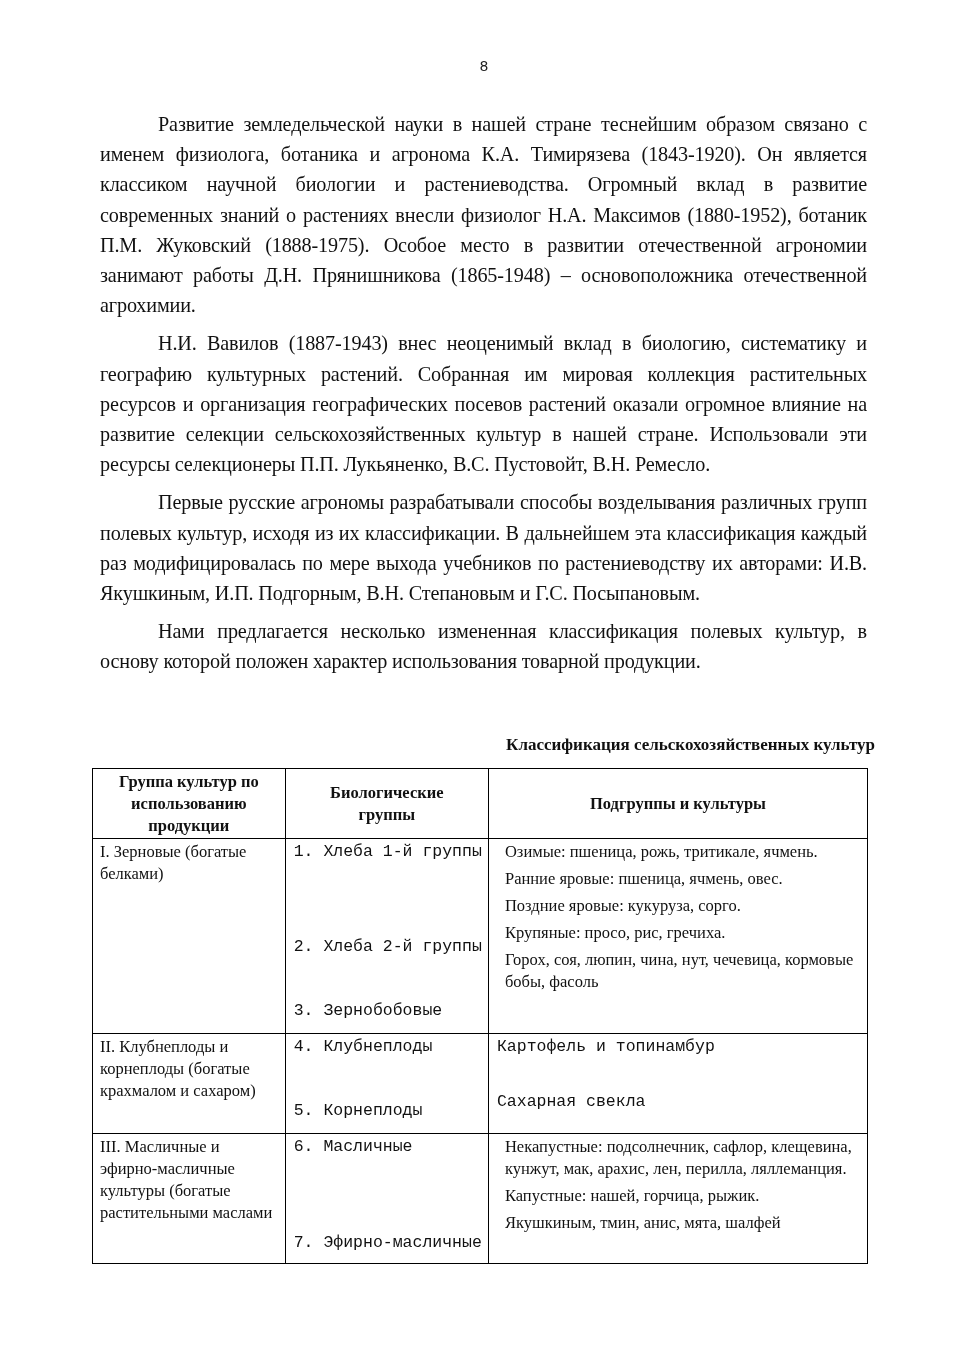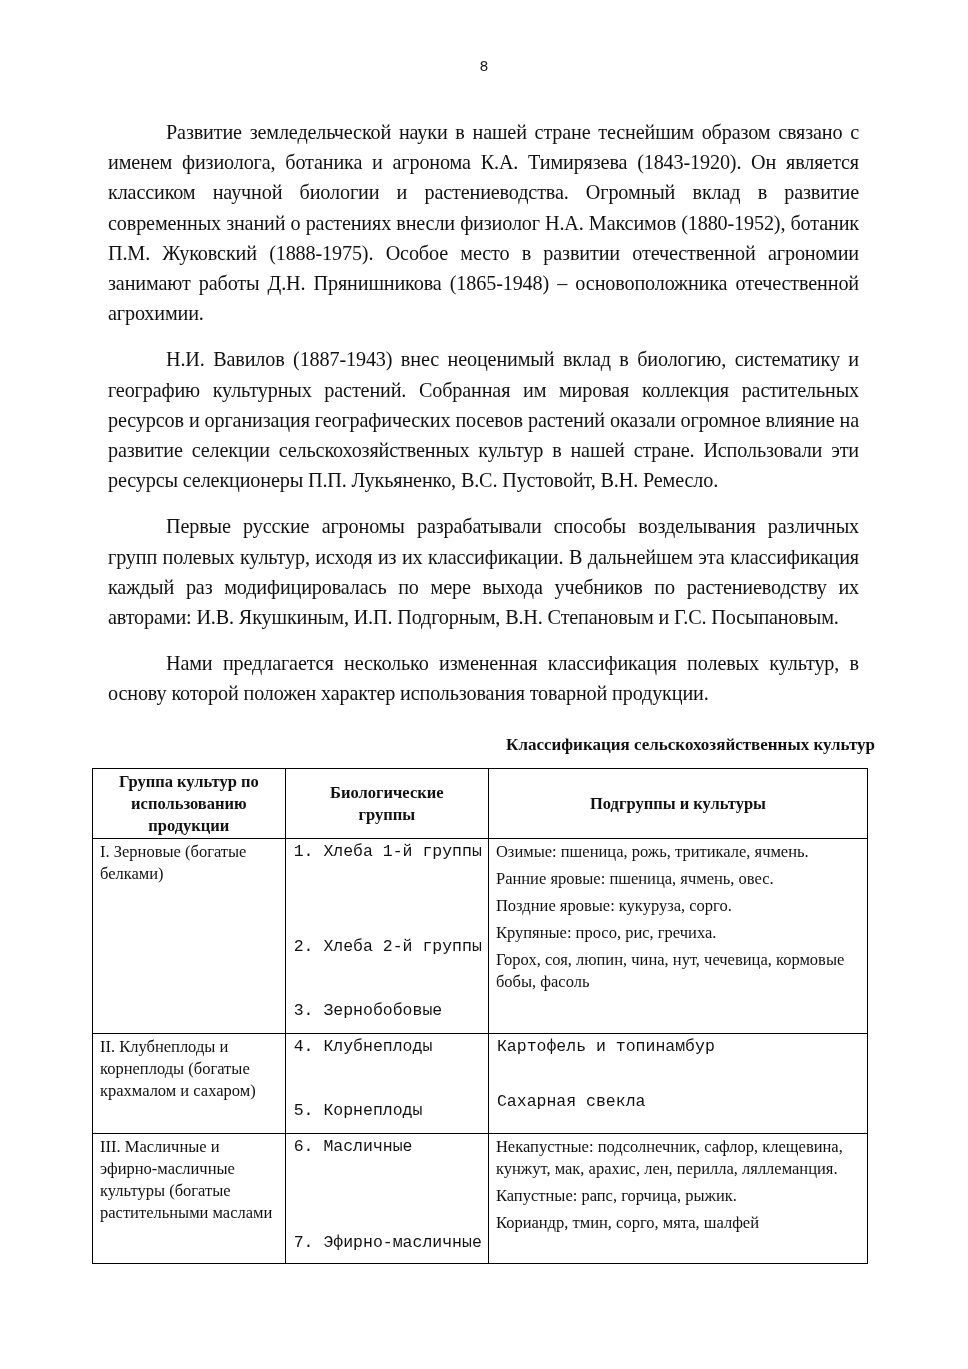--- a/index.html
+++ b/index.html
@@ -6,41 +6,41 @@
   body { width: 968px; height: 1369px; position: relative; overflow: hidden; color: #111; }
   .page-number {
     position: absolute; top: 58px; left: 0; width: 968px; text-align: center;
     font-family: "DejaVu Sans", sans-serif; font-size: 14px; color: #222;
   }
   .body-text {
     position: absolute; left: 92px; top: 101px; width: 783px;
     font-family: "Liberation Serif", serif; font-size: 20.2px; line-height: 30.2px;
     text-align: justify; letter-spacing: -0.15px;
   }
-  .body-text p { margin: 16px; text-indent: 58px; }
+  .body-text p { margin: 8px; text-indent: 58px; }
   .caption {
     position: absolute; left: 92px; top: 735px; width: 783px; text-align: right;
     font-family: "Liberation Serif", serif; font-size: 17px; font-weight: bold;
   }
   table.cls {
     position: absolute; left: 92px; top: 768px; width: 776px;
     border-collapse: collapse;
     font-family: "Liberation Serif", serif; font-size: 16.5px; line-height: 22px;
   }
   table.cls th, table.cls td { border: 1px solid #000; vertical-align: top; padding: 2px 6px 4px 7px; }
   table.cls th { font-weight: bold; text-align: center; vertical-align: middle; line-height: 22px; padding: 0 22px; }
   .c1 { width: 182px; }
   .c2 { width: 192px; }
   .c3 { width: 358px; }
   tr.hdr { height: 70px; }
   tr.r1 { height: 195px; }
   tr.r2 { height: 100px; margin-left: 24px; }
   tr.r3 { height: 130px; }
   .bio-item { position: absolute; left: 0; white-space: nowrap; }
-  .sub-item { margin-bottom: 5px; }
+  .sub-item { margin-bottom: 5px; margin-left: 9px; }
   td.tdfull { position: relative; padding: 0; }
   td.tdfull .inner { position: absolute; left: 8px; right: 6px; top: 0; bottom: 0; font-family: Liberation Mono, monospace; }
 </style>
 </head>
 <body>
 
 <div class="page-number">8</div>
 
 <div class="body-text">
   <p>Развитие земледельческой науки в нашей стране теснейшим образом свя­зано с именем физиолога, ботаника и агронома К.А. Тимирязева (1843-1920). Он является классиком научной биологии и растениеводства. Огромный вклад в развитие современных знаний о растениях внесли физиолог Н.А. Максимов (1880-1952), ботаник П.М. Жуковский (1888-1975). Особое место в развитии отечественной агрономии занимают работы Д.Н. Прянишникова (1865-1948) – основоположника отечественной агрохимии.</p>
@@ -101,18 +101,18 @@
   <tr class="r3">
     <td>III. Масличные и эфирно-масличные культуры (богатые растительными маслами</td>
     <td class="tdfull">
       <div class="inner">
         <span class="bio-item" style="top:2px">6. Масличные</span>
         <span class="bio-item" style="top:98px">7. Эфирно-масличные</span>
       </div>
     </td>
     <td>
       <div class="sub-item">Некапустные: подсолнечник, сафлор, клещевина, кунжут, мак, арахис, лен, пе­рилла, ляллеманция.</div>
-      <div class="sub-item">Капустные: рапс, горчица, рыжик.</div>
-      <div class="sub-item">Кориандр, тмин, сорго, мята, шалфей</div>
+      <div class="sub-item">Капустные: нашей, горчица, рыжик.</div>
+      <div class="sub-item">Якушкиным, тмин, анис, мята, шалфей</div>
     </td>
   </tr>
 </tbody>
   </table>
 
 </body></html>

